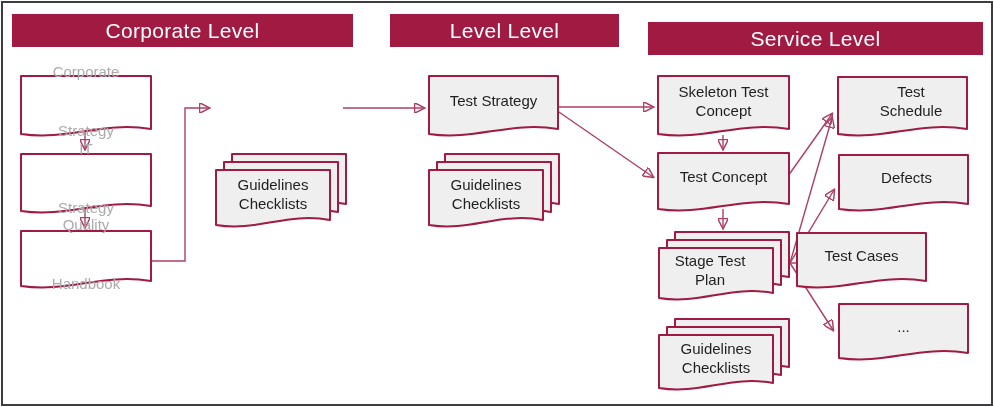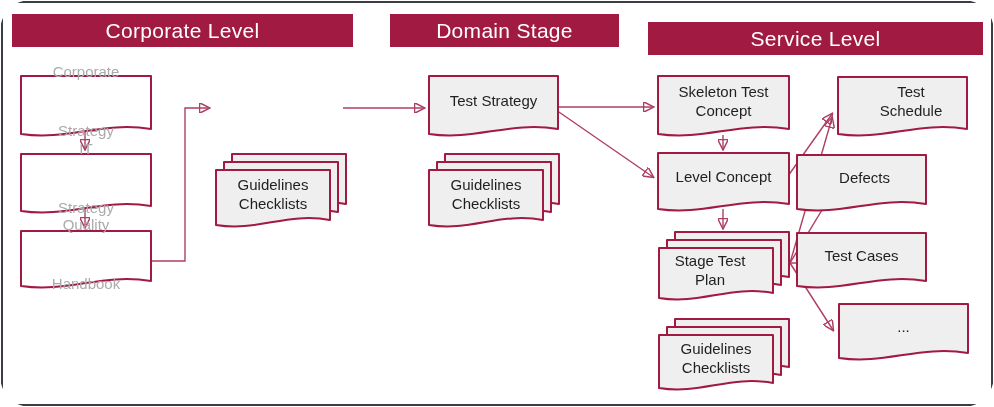--- a/index.html
+++ b/index.html
@@ -1,19 +1,19 @@
 <!DOCTYPE html>
 <html><head>
 <meta charset="utf-8">
 <title>Test Documentation Levels</title>
 <style>
   html,body{margin:0;padding:0;background:#ffffff;}
   #canvas{
     position:relative;width:994px;height:407px;background:#ffffff;
-    font-family:"Liberation Sans", sans-serif;overflow:hidden;border-radius:31px;
+    font-family:"Liberation Sans", sans-serif;overflow:hidden;
   }
   .frame{
     position:absolute;left:1px;top:1px;right:1px;bottom:1px;
     border:2px solid #3c3c44;pointer-events:none;z-index:3;
   }
   .level-header{
     position:absolute;background:#a11a42;color:#ffffff;
     display:flex;align-items:center;justify-content:center;
     font-size:21px;letter-spacing:.3px;z-index:2;
   }
@@ -55,21 +55,21 @@
     <path d="M790,263 L832,118" marker-end="url(#arrow)"></path>
     <path d="M790,263 L834,190" marker-end="url(#arrow)"></path>
     <path d="M790,263 L834,263" marker-end="url(#arrow)"></path>
     <path d="M790,263 L833,330" marker-end="url(#arrow)"></path>
   </svg>
 
   <div class="level-header" style="left:12px;top:14px;width:341px;height:33px">
     <span>Corporate Level</span>
   </div>
   <div class="level-header" style="left:390px;top:14px;width:229px;height:33px">
-    <span>Domain Stage</span>
+    <span>Level Level</span>
   </div>
   <div class="level-header" style="left:648px;top:22px;width:335px;height:33px">
     <span>Service Level</span>
   </div>
 
   <div class="doc" style="left:20px;top:75px;width:132px;height:63px">
     <svg class="doc-svg">
         <path d="M1,1 L131,1 L131,54 C82,46 48,66 1,59 Z" transform="translate(0,0)" class="sheet white"></path>
       </svg>
     <div class="doc-label gray">
@@ -135,21 +135,21 @@
     <div class="doc-label">
       <span>Skeleton Test</span>
       <span>Concept</span>
     </div>
   </div>
   <div class="doc" style="left:657px;top:152px;width:133px;height:61px">
     <svg class="doc-svg">
         <path d="M1,1 L132,1 L132,52 C82,44 48,64 1,57 Z" transform="translate(0,0)" class="sheet"></path>
       </svg>
     <div class="doc-label">
-      <span>Level Concept</span>
+      <span>Test Concept</span>
     </div>
   </div>
   <div class="doc stack" style="left:658px;top:231px;width:120px;height:71px">
     <svg class="doc-svg">
         <path d="M1,1 L115,1 L115,46 C72,38 42,58 1,51 Z" transform="translate(16,0)" class="sheet"></path>
         <path d="M1,1 L115,1 L115,46 C72,38 42,58 1,51 Z" transform="translate(8,8)" class="sheet"></path>
         <path d="M1,1 L115,1 L115,46 C72,38 42,58 1,51 Z" transform="translate(0,16)" class="sheet"></path>
       </svg>
     <div class="doc-label">
       <span>Stage Test</span>
@@ -170,21 +170,21 @@
 
   <div class="doc" style="left:837px;top:76px;width:148px;height:62px">
     <svg class="doc-svg">
         <path d="M1,1 L130,1 L130,53 C81,45 47,65 1,58 Z" transform="translate(0,0)" class="sheet"></path>
       </svg>
     <div class="doc-label">
       <span>Test</span>
       <span>Schedule</span>
     </div>
   </div>
-  <div class="doc" style="left:796px;top:154px;width:137px;height:59px">
+  <div class="doc" style="left:838px;top:154px;width:137px;height:59px">
     <svg class="doc-svg">
         <path d="M1,1 L130,1 L130,50 C81,42 47,62 1,55 Z" transform="translate(0,0)" class="sheet"></path>
       </svg>
     <div class="doc-label">
       <span>Defects</span>
     </div>
   </div>
   <div class="doc" style="left:796px;top:232px;width:131px;height:58px">
     <svg class="doc-svg">
         <path d="M1,1 L130,1 L130,49 C81,41 47,61 1,54 Z" transform="translate(0,0)" class="sheet"></path>

